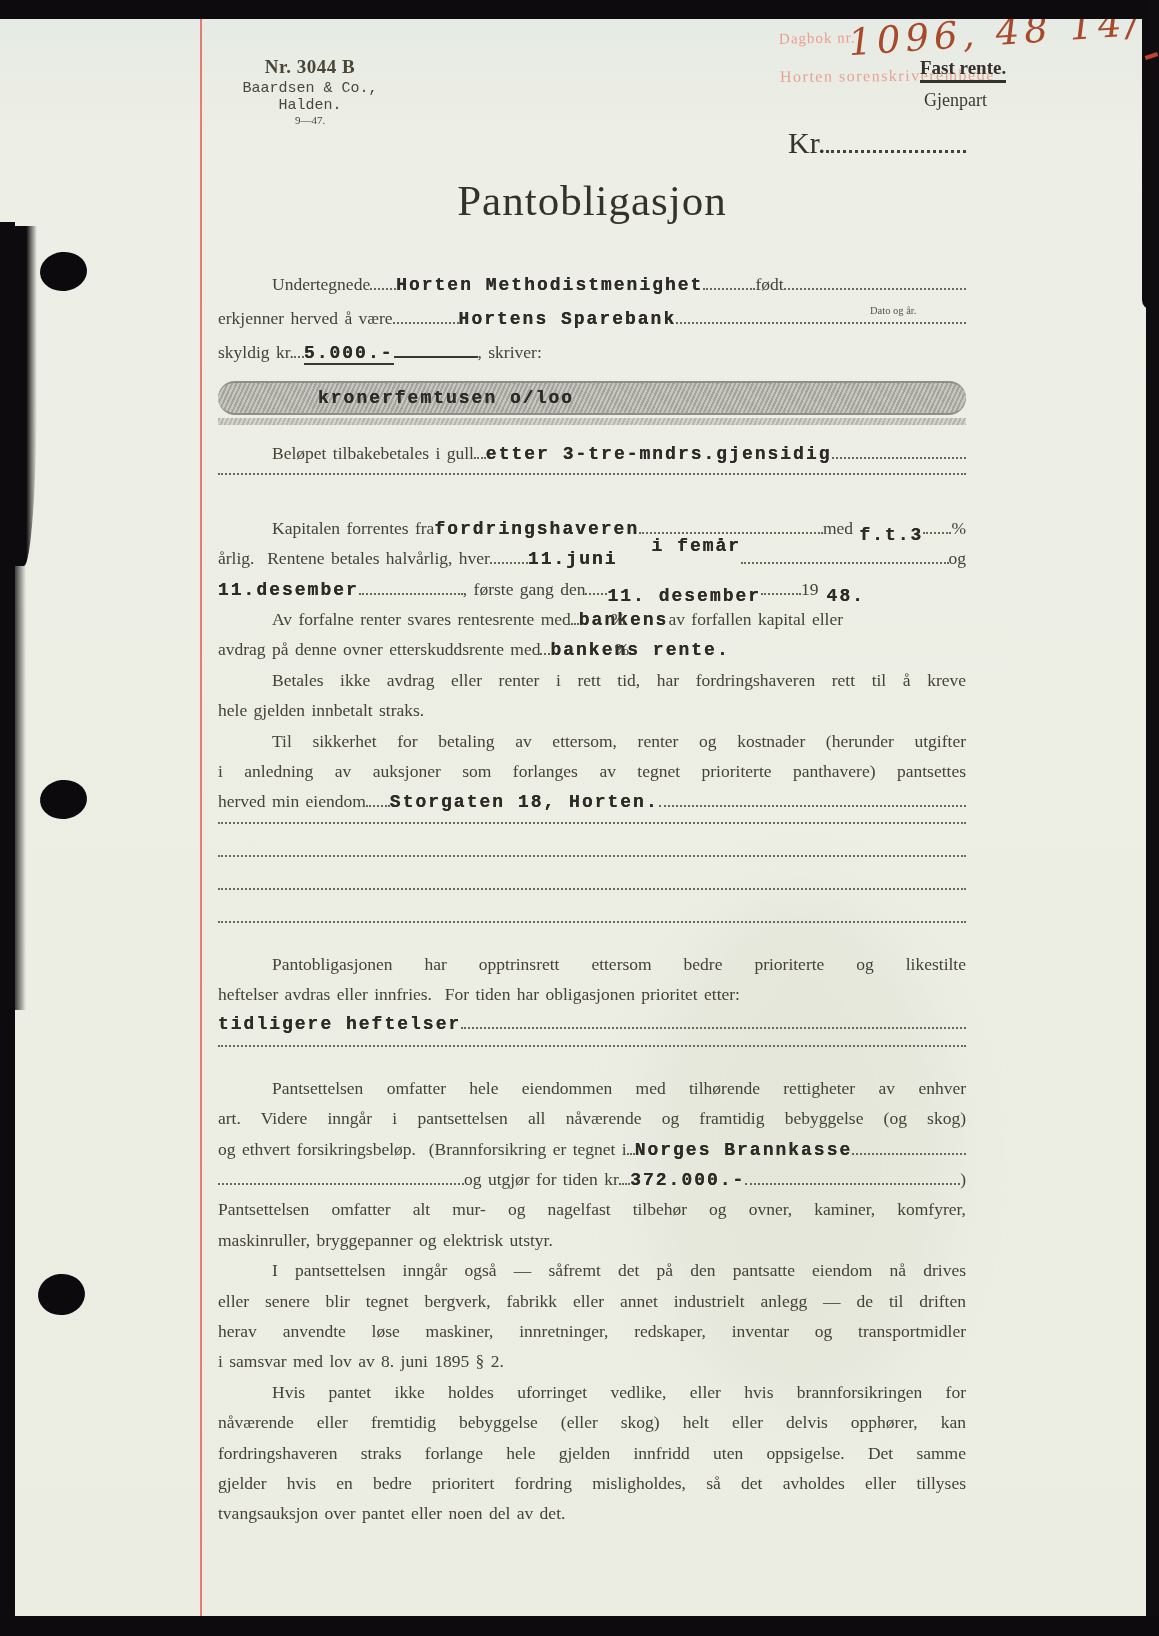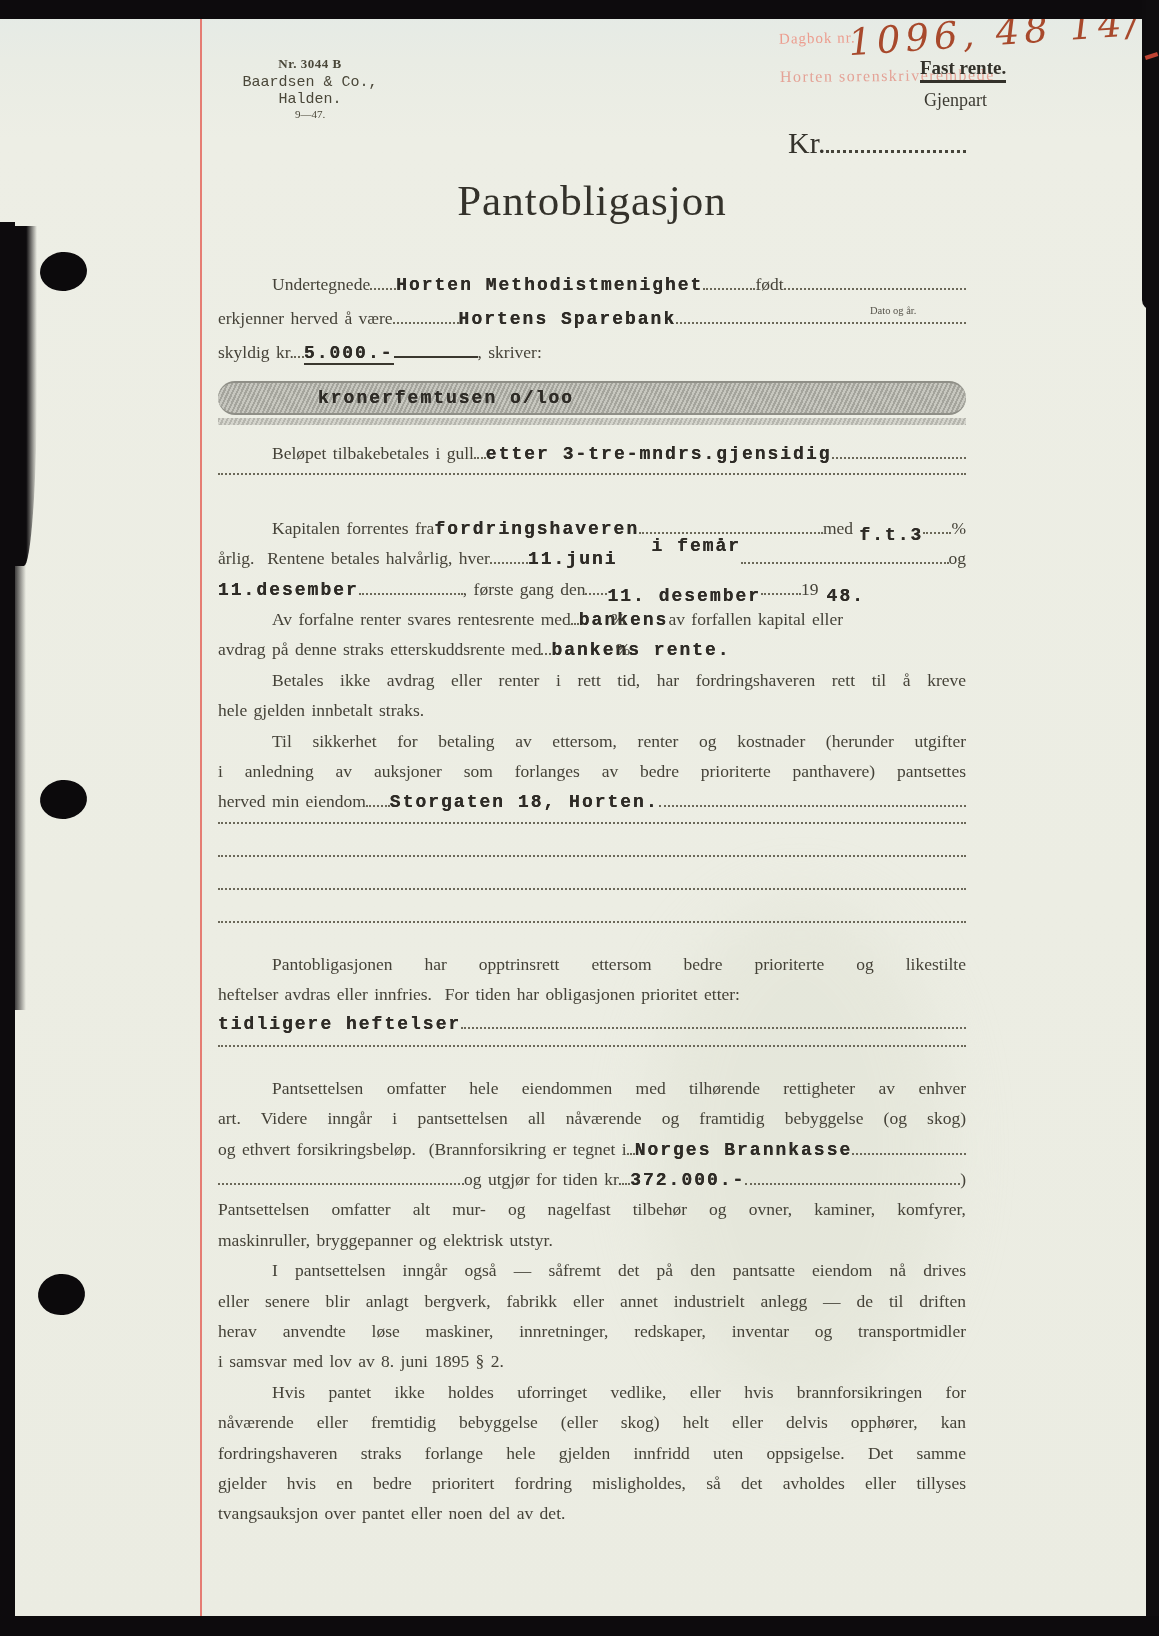--- a/index.html
+++ b/index.html
@@ -24,21 +24,21 @@
 
   .hole{position:absolute;width:47px;height:39px;background:#0c0a0c;border-radius:50%;transform:rotate(-6deg);}
   .hole1{left:40px;top:252px;}
   .hole2{left:40px;top:780px;}
   .hole3{left:38px;top:1274px;height:41px;}
 
   .margin-line{position:absolute;left:200px;top:19px;bottom:20px;width:2px;background:rgba(228,105,95,.85);}
 
   
   .imprint{position:absolute;left:240px;top:56px;width:140px;text-align:center;color:#4a4739;}
-  .imprint-1{font-size:13px;font-weight:bold;letter-spacing:.5px;}
+  .imprint-1{font-size:19px;font-weight:bold;letter-spacing:.5px;}
   .imprint-2{font-size:15px;margin-top:2px;font-family:Liberation Mono, monospace;}
   .imprint-3{font-size:11px;}
 
   .dagbok-stamp{position:absolute;left:779px;top:30px;font-size:15px;color:#ec9d8f;
         letter-spacing:1px;transform:rotate(-1deg);}
   .hand-number{position:absolute;left:848px;top:10px;font-style:italic;font-size:37px;color:#a8492c;
         font-family:"DejaVu Serif",serif;letter-spacing:5px;transform:rotate(-4deg);white-space:nowrap;}
   .office-stamp{position:absolute;left:780px;top:67px;font-size:16px;color:rgba(224,88,72,.5);
         letter-spacing:1.5px;white-space:nowrap;transform:rotate(-.5deg);}
   .fast-rente{position:absolute;left:920px;top:57px;font-size:19px;font-weight:bold;color:#33312a;
@@ -118,30 +118,30 @@
       <div class="band">
         <span class="t">kronerfemtusen o/loo</span>
       </div>
       <div class="band-strip"></div>
       <div class="line ind mt18"><span class="p">Beløpet tilbakebetales i gull</span><span class="d" style="width: 12px;"></span><span class="t">etter 3-tre-mndrs.gjensidig</span><span class="dx"></span></div>
       <div class="line blank"><span class="dx"></span></div>
       <div class="line ind mt14"><span class="p">Kapitalen forrentes fra</span><span class="t">fordringshaveren</span><span class="dx"></span><span class="p">med </span><span class="t tl">f.t.3</span><span class="d" style="width: 28px;"></span><span class="p">%</span></div>
       <div class="line "><span class="p">årlig.  Rentene betales halvårlig, hver</span><span class="d" style="width: 38px;"></span><span class="t">11.juni</span><span class="g" style="width: 34px;"></span><span class="t tr">i femår</span><span class="dx"></span><span class="p">og</span></div>
       <div class="line "><span class="t">11.desember</span><span class="d" style="width: 104px;"></span><span class="p">, første gang den</span><span class="d" style="width: 22px;"></span><span class="t tl">11. desember</span><span class="d" style="width: 40px;"></span><span class="p">19</span><span class="g" style="width: 8px;"></span><span class="t tl">48.</span></div>
       <div class="line ind"><span class="p">Av forfalne renter svares rentesrente med</span><span class="d" style="width: 8px;"></span><span class="t to">bankens<span class="pct">%</span></span><span class="p">av forfallen kapital eller</span></div>
-      <div class="line "><span class="p">avdrag på denne straks etterskuddsrente med</span><span class="d" style="width: 10px;"></span><span class="t to">bankens rente.<span class="pct">%</span></span></div>
+      <div class="line "><span class="p">avdrag på denne ovner etterskuddsrente med</span><span class="d" style="width: 10px;"></span><span class="t to">bankens rente.<span class="pct">%</span></span></div>
       <div class="line ind just">
         <span class="p">Betales ikke avdrag eller renter i rett tid, har fordringshaveren rett til å kreve</span>
       </div>
       <div class="line "><span class="p">hele gjelden innbetalt straks.</span></div>
       <div class="line ind just">
         <span class="p">Til sikkerhet for betaling av ettersom, renter og kostnader (herunder utgifter</span>
       </div>
       <div class="line just">
-        <span class="p">i anledning av auksjoner som forlanges av bedre prioriterte panthavere) pantsettes</span>
+        <span class="p">i anledning av auksjoner som forlanges av tegnet prioriterte panthavere) pantsettes</span>
       </div>
       <div class="line "><span class="p">herved min eiendom</span><span class="d" style="width: 24px;"></span><span class="t">Storgaten 18, Horten.</span><span class="dx"></span></div>
       <div class="line blank h33"><span class="dx"></span></div>
       <div class="line blank h33"><span class="dx"></span></div>
       <div class="line blank h33"><span class="dx"></span></div>
       <div class="line blank h33"><span class="dx"></span></div>
       <div class="line ind just">
         <span class="p">Pantobligasjonen har opptrinsrett ettersom bedre prioriterte og likestilte</span>
       </div>
       <div class="line "><span class="p">heftelser avdras eller innfries.  For tiden har obligasjonen prioritet etter:</span></div>
@@ -156,21 +156,21 @@
       <div class="line "><span class="p">og ethvert forsikringsbeløp.  (Brannforsikring er tegnet i</span><span class="d" style="width: 8px;"></span><span class="t">Norges Brannkasse</span><span class="dx"></span></div>
       <div class="line "><span class="d" style="width: 246px;"></span><span class="p">og utgjør for tiden kr.</span><span class="d" style="width: 8px;"></span><span class="t">372.000.-</span><span class="dx"></span><span class="p">)</span></div>
       <div class="line just">
         <span class="p">Pantsettelsen omfatter alt mur- og nagelfast tilbehør og ovner, kaminer, komfyrer,</span>
       </div>
       <div class="line "><span class="p">maskinruller, bryggepanner og elektrisk utstyr.</span></div>
       <div class="line ind just">
         <span class="p">I pantsettelsen inngår også — såfremt det på den pantsatte eiendom nå drives</span>
       </div>
       <div class="line just">
-        <span class="p">eller senere blir anlagt bergverk, fabrikk eller annet industrielt anlegg — de til driften</span>
+        <span class="p">eller senere blir tegnet bergverk, fabrikk eller annet industrielt anlegg — de til driften</span>
       </div>
       <div class="line just">
         <span class="p">herav anvendte løse maskiner, innretninger, redskaper, inventar og transportmidler</span>
       </div>
       <div class="line "><span class="p">i samsvar med lov av 8. juni 1895 § 2.</span></div>
       <div class="line ind just">
         <span class="p">Hvis pantet ikke holdes uforringet vedlike, eller hvis brannforsikringen for</span>
       </div>
       <div class="line just">
         <span class="p">nåværende eller fremtidig bebyggelse (eller skog) helt eller delvis opphører, kan</span>

